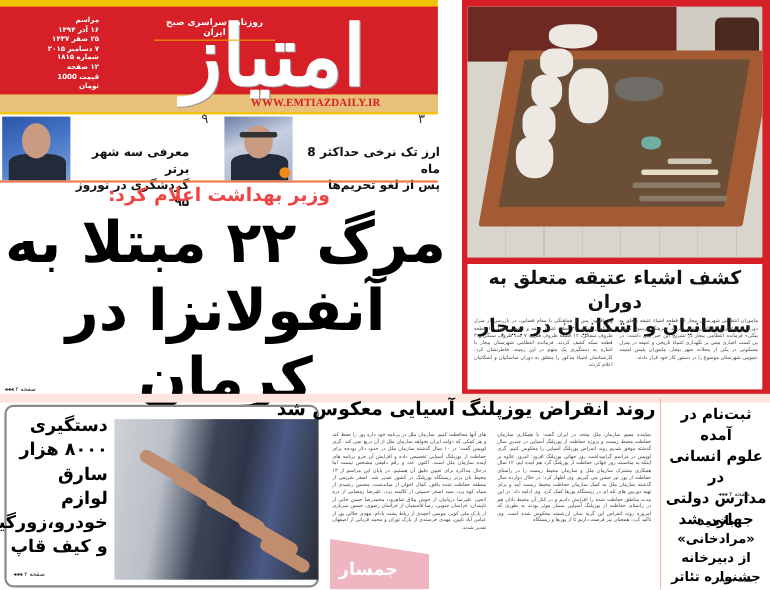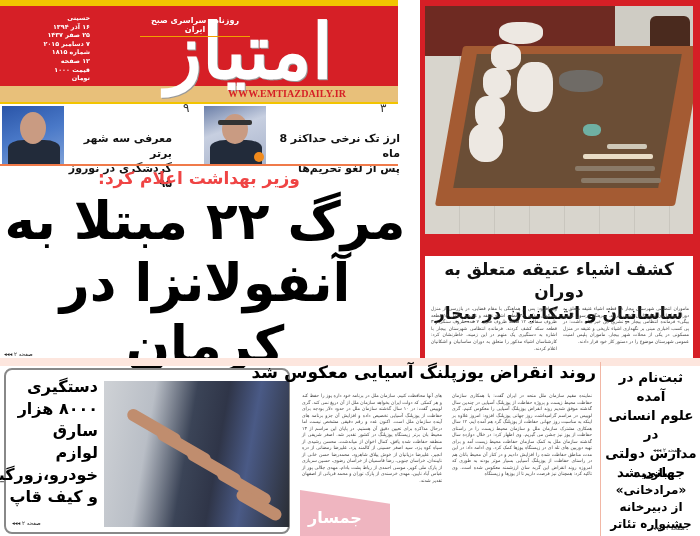--- a/index.html
+++ b/index.html
@@ -42,21 +42,21 @@
   .fp-wall { position: absolute; left: 0; top: 0; width: 190px; height: 50px; background: #6e2a22; }
   .fp-floor { position: absolute; left: 0; top: 50px; width: 268px; height: 178px;
               background: repeating-linear-gradient(90deg,#d8d5cd 0 34px,#c9c6be 34px 35px),#d4d1c9; }
   .fp-table { position: absolute; left: 24px; top: 40px; width: 240px; height: 160px; background: #a45b33;
               transform: skewX(-10deg); border-radius: 3px; }
   .fp-glass { position: absolute; left: 40px; top: 48px; width: 205px; height: 134px; background: #6b4e36;
               transform: skewX(-10deg); }
   .fp-pot { position: absolute; background: #ede8e2; border-radius: 40% 40% 45% 45%; }
   .fp-knife { position: absolute; height: 5px; background: #8a7a68; border-radius: 2px; }
   .fp-chair { position: absolute; left: 225px; top: 10px; width: 40px; height: 40px; background: #4a2a1e; border-radius: 6px; }
-  .feature-box { position: absolute; left: 5px; top: 256px; width: 268px; height: 114px; background: #fff; }
+  .feature-box { position: absolute; left: 5px; top: 240px; width: 268px; height: 114px; background: #fff; }
   .feature-title { position: absolute; left: 0; top: 2px; width: 268px; direction: rtl; text-align: center;
                    font-size: 17px; line-height: 22px; font-weight: bold; color: #111; }
   .feature-col { position: absolute; top: 50px; width: 126px; direction: rtl; text-align: justify;
                  font-size: 4.6px; line-height: 6.6px; color: #444; }
 
   
   .band-pink { position: absolute; left: 0; top: 358px; width: 700px; height: 8px; background: #fde6de; }
   .arrest-box { position: absolute; left: 4px; top: 368px; width: 286px; height: 166px; border: 2px solid #888; border-radius: 8px; background: #fff; }
   .arrest-photo { position: absolute; left: 98px; top: 11px; width: 185px; height: 146px; overflow: hidden;
                   background: linear-gradient(100deg,#cfd2d6 0%,#b9bec6 25%,#3b4457 45%,#2f3548 60%,#4a5a86 75%,#2a2d33 100%); }
@@ -77,27 +77,27 @@
 </style>
 </head>
 <body>
 
 <div class="masthead">
   <div class="mast-red"></div>
   <div class="mast-band"></div>
   <div class="mast-logo">امتیاز</div>
   <div class="mast-tagline">روزنامه سراسری صبح ایران</div>
   <div class="mast-info">
-    <div>حسینی</div>
+    <div>مراسم</div>
     <div>۱۶ آذر ۱۳۹۴</div>
     <div>۲۵ صفر ۱۴۳۷</div>
     <div>۷ دسامبر ۲۰۱۵</div>
     <div>شماره ۱۸۱۵</div>
     <div>۱۲ صفحه</div>
-    <div>قیمت ۱۰۰۰ تومان</div>
+    <div>قیمت 1000 تومان</div>
   </div>
   <div class="mast-url">WWW.EMTIAZDAILY.IR</div>
 </div>
 
 <div class="mast-page-3">۳</div>
 <div class="mast-page-9">۹</div>
 
 <div class="teaser-photo" style="left:204px;top:106px;width:62px;height:58px;">
   <div class="suit" style="left:6px;top:34px;width:52px;height:26px;"></div>
   <div class="face" style="left:18px;top:8px;width:26px;height:30px;"></div>

